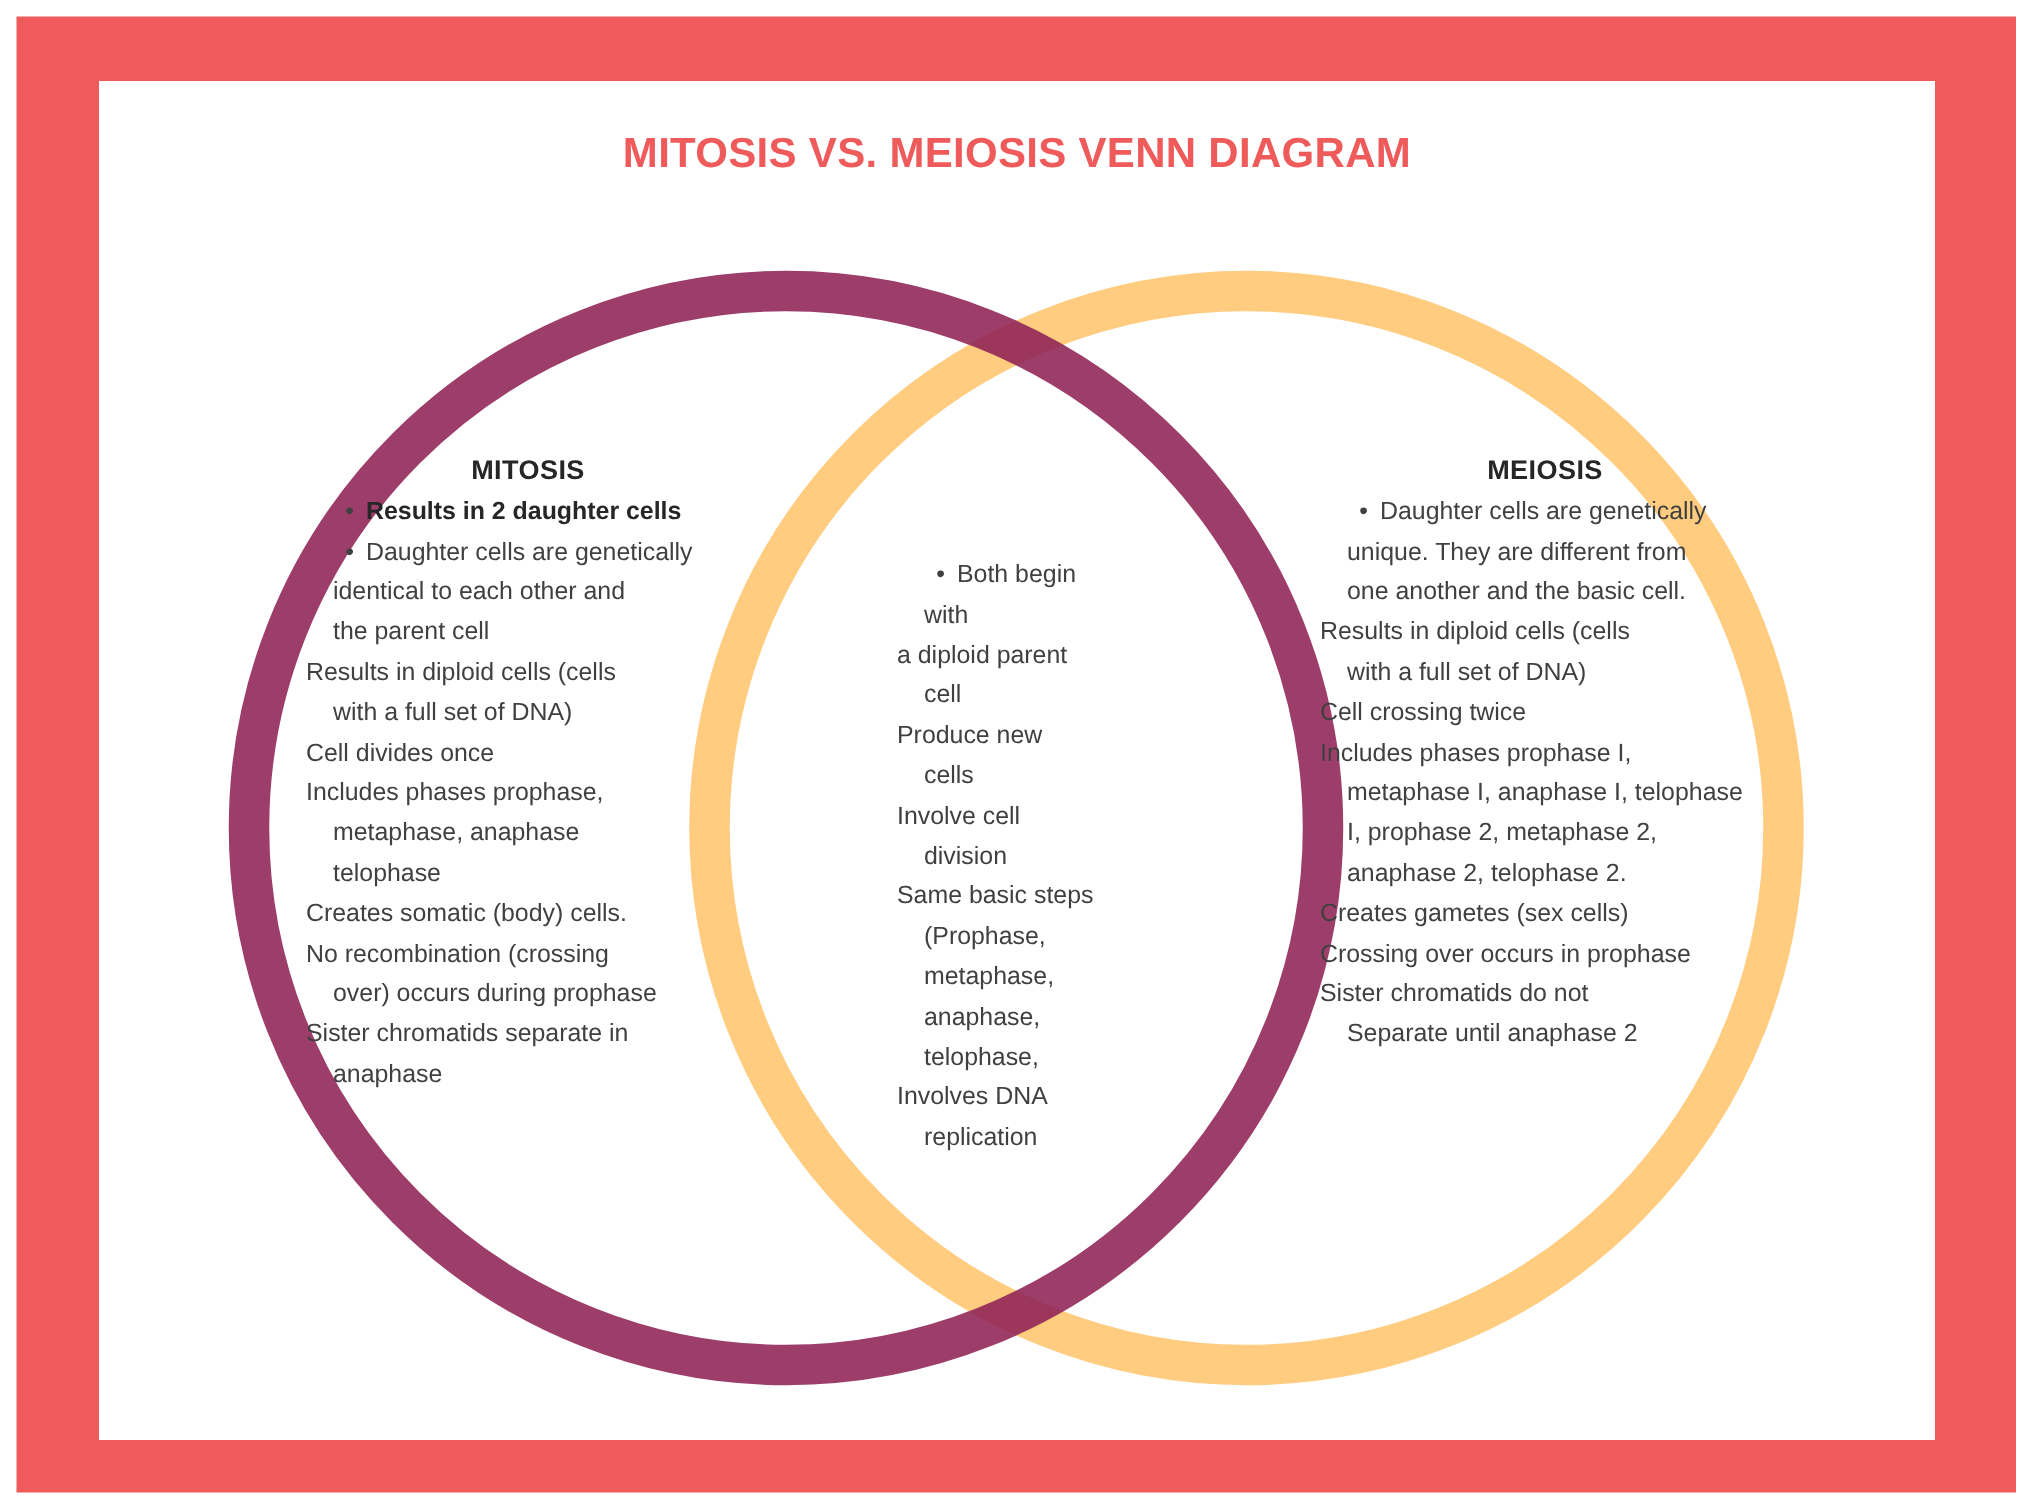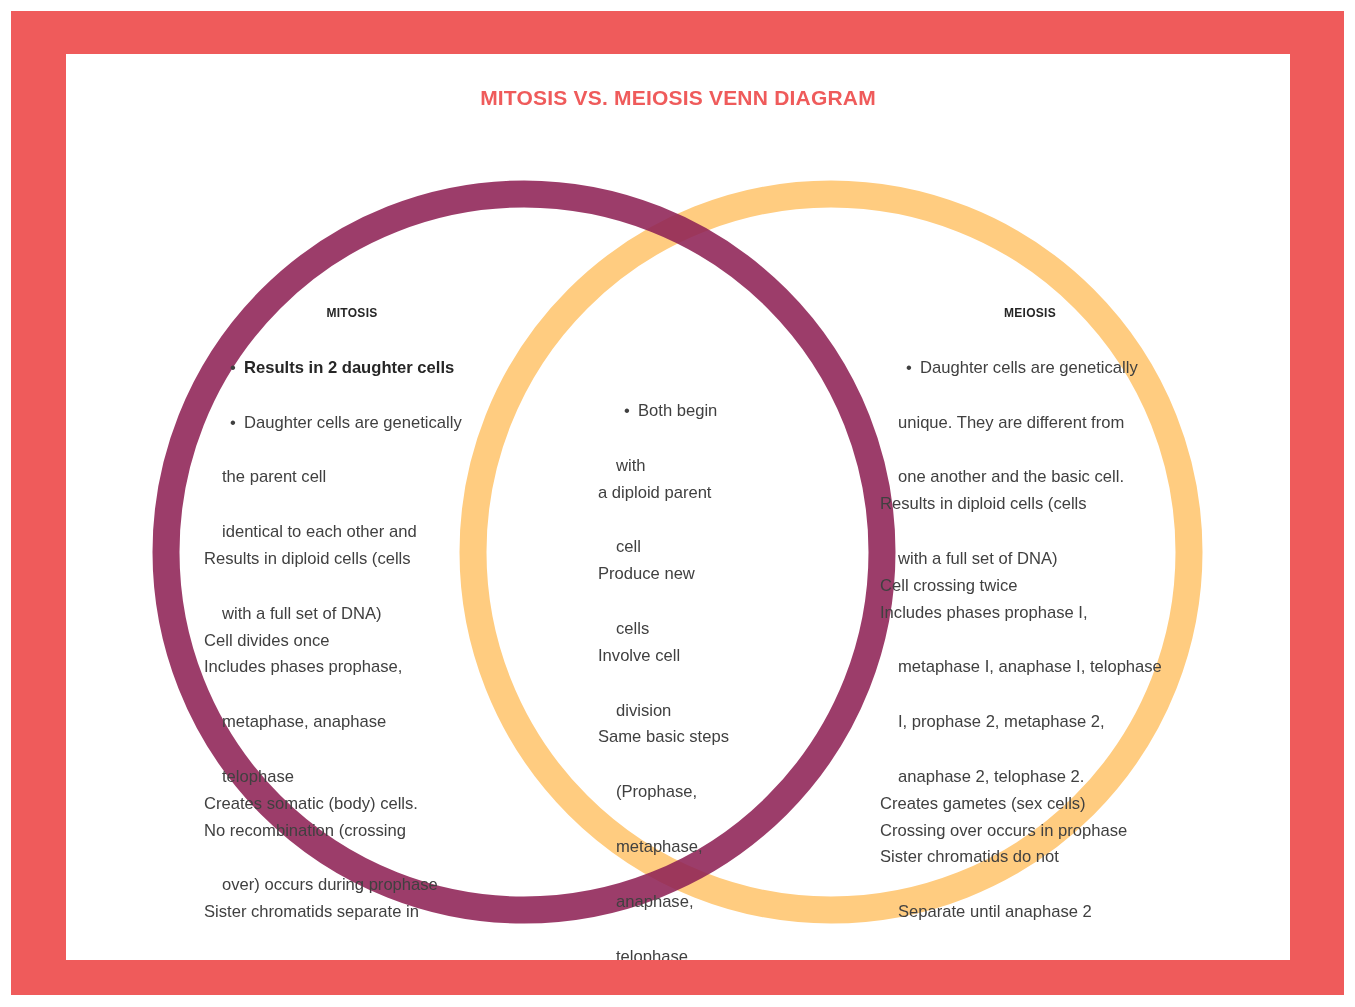--- a/index.html
+++ b/index.html
@@ -42,21 +42,21 @@
     overflow: hidden;
   }
 
   
   .title {
     position: absolute;
     left: 0;
     top: 32px;
     width: 1224px;
     text-align: center;
-    font-size: 21px;
+    font-size: 28px;
     font-weight: bold;
     color: #ef5b5b;
     letter-spacing: 0.2px;
     font-family: "Liberation Sans", sans-serif;
   }
 
   
   .venn-layer {
     position: absolute;
     left: 0;
@@ -69,21 +69,21 @@
   .col {
     position: absolute;
     font-family: "Liberation Sans", sans-serif;
     color: #404040;
     font-size: 16.6px;
     line-height: 26.8px;
   }
 
   .col-head {
     font-weight: bold;
-    font-size: 12px;
+    font-size: 18px;
     color: #262626;
     text-align: center;
     margin-bottom: 1px;
     letter-spacing: 0.3px;
   }
 
   .b-line {
     white-space: pre-wrap;
   }
   .b-bold {
@@ -104,21 +104,21 @@
     width: 300px;
   }
   
   #col-both {
     left: 532px;
     top: 316px;
     width: 180px;
   }
 
   .ind-0 { margin-left: 0; }
-  .ind-1 { margin-left: 18px; margin-top: 28px; }
+  .ind-1 { margin-left: 18px; }
   .bullet-dot {
     display: inline-block;
     width: 22px;
     text-align: center;
   }
 </style>
 </head>
 <body>
 
 <div id="poster">
@@ -134,22 +134,22 @@
       <circle cx="765" cy="498" r="358" fill="none" stroke="#FFCC80" stroke-width="27" opacity="1"></circle>
 
       <circle cx="458" cy="498" r="358" fill="none" stroke="#8E2255" stroke-width="27" opacity="0.88"></circle>
     </svg>
 
     <div class="col" id="col-mitosis">
       <div class="col-head">MITOSIS</div>
       <div>
           <div class="b-line ind-1"><span class="bullet-dot">•</span><span class="b-bold">Results in 2 daughter cells</span></div>
           <div class="b-line ind-1"><span class="bullet-dot">•</span><span>Daughter cells are genetically</span></div>
+          <div class="b-line ind-1"><span>identical to each other and</span></div>
           <div class="b-line ind-1"><span>the parent cell</span></div>
-          <div class="b-line ind-1"><span>identical to each other and</span></div>
           <div class="b-line ind-0"><span>Results in diploid cells (cells</span></div>
           <div class="b-line ind-1"><span>with a full set of DNA)</span></div>
           <div class="b-line ind-0"><span>Cell divides once</span></div>
           <div class="b-line ind-0"><span>Includes phases prophase,</span></div>
           <div class="b-line ind-1"><span>metaphase, anaphase</span></div>
           <div class="b-line ind-1"><span>telophase</span></div>
           <div class="b-line ind-0"><span>Creates somatic (body) cells.</span></div>
           <div class="b-line ind-0"><span>No recombination (crossing</span></div>
           <div class="b-line ind-1"><span>over) occurs during prophase</span></div>
           <div class="b-line ind-0"><span>Sister chromatids separate in</span></div>

